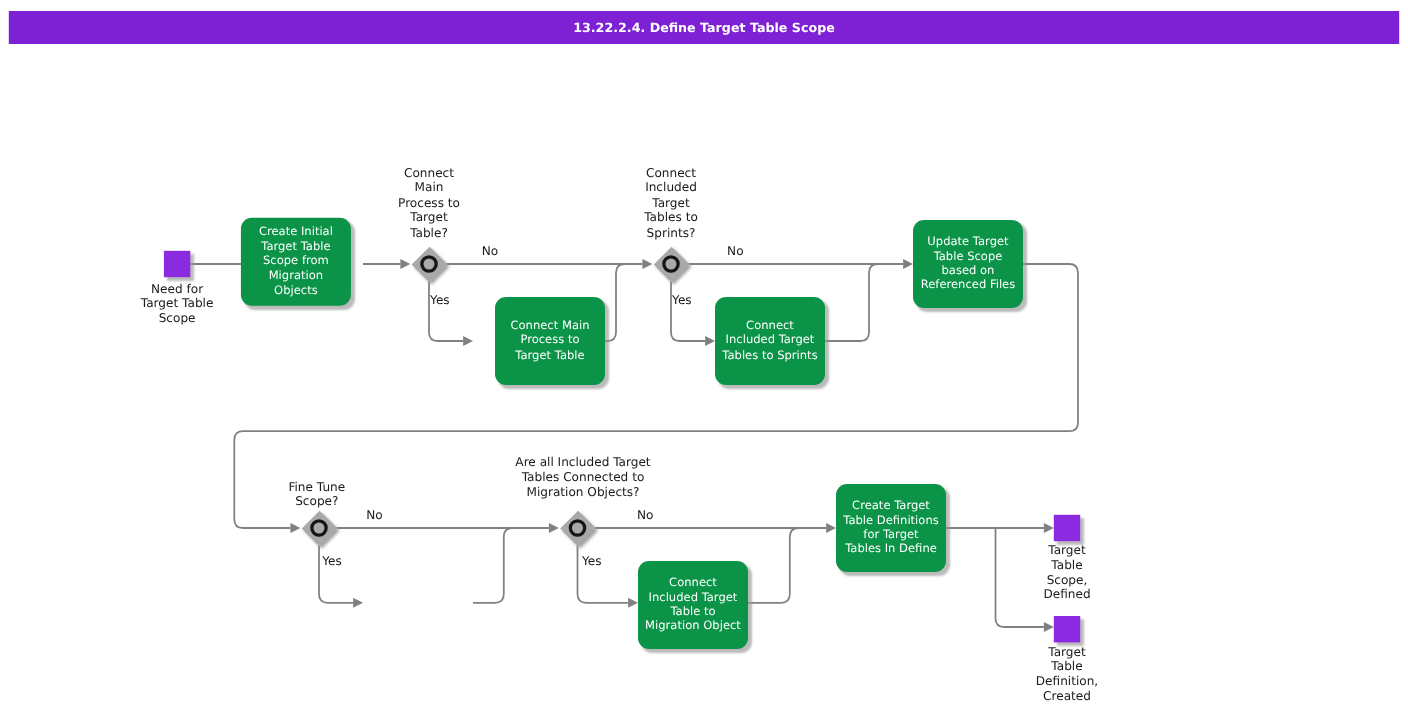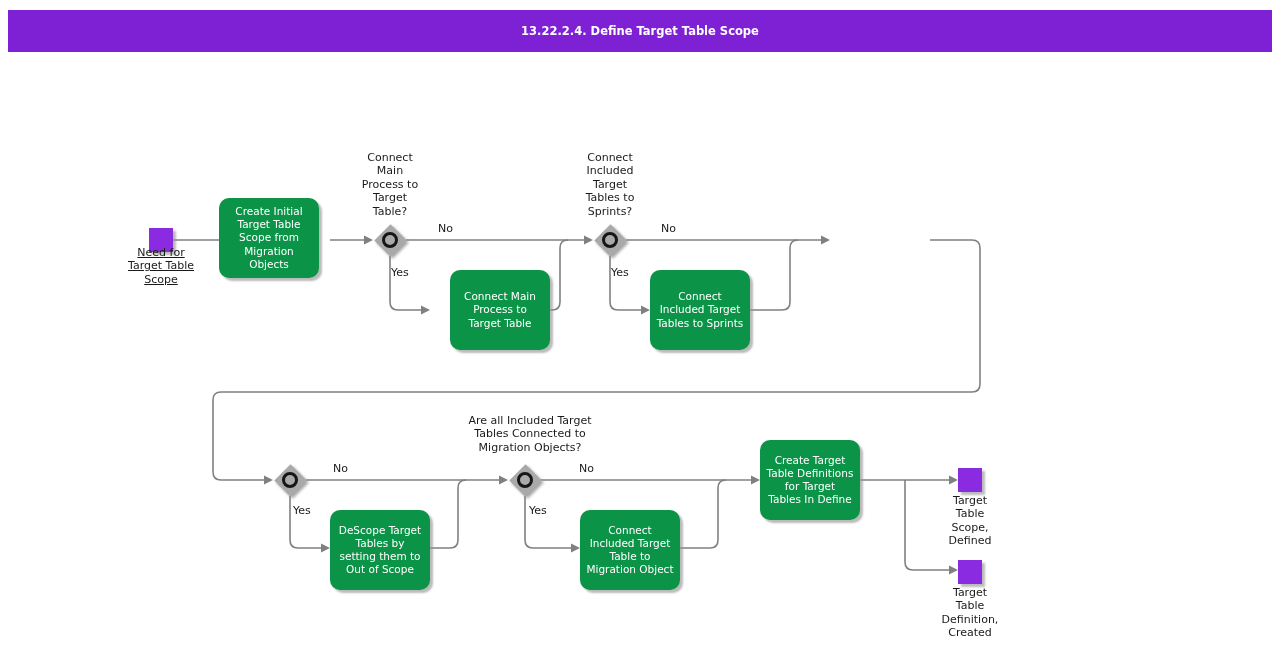--- a/index.html
+++ b/index.html
@@ -1,18 +1,18 @@
 <!DOCTYPE html>
 <html style="--c-title-bar: #7e21d4; --c-activity: #0b9447; --c-event: #8a2be2; --c-connector: #808080; --c-decision-fill: #a9a9a9; --c-text: #1a1a1a; --c-activity-text: #ffffff;"><head>
 <meta charset="utf-8">
 <style>
   html,body{margin:0;padding:0;background:#ffffff;}
   .stage{position:relative;width:1280px;height:648px;background:#ffffff;
          font-family:"DejaVu Sans","Liberation Sans",sans-serif;color:#1a1a1a;overflow:hidden;}
-  .titlebar{position:absolute;left:8px;top:10px;width:1264px;height:42px;
+  .titlebar{position:absolute;left:8px;top:10px;width:1264px;height:30px;
             background:var(--c-title-bar,#7e21d4);color:#ffffff;font-size:11.5px;font-weight:bold;
             display:flex;align-items:center;justify-content:center;}
   svg.connectors{position:absolute;left:0;top:0;}
   svg.connectors path{stroke:var(--c-connector,#808080);stroke-width:1.6;fill:none;}
   svg.connectors polygon{fill:var(--c-connector,#808080);stroke:none;}
   .activity{position:absolute;width:100px;height:80px;border-radius:10px;
             background:var(--c-activity,#0b9447);color:#ffffff;font-size:10.5px;line-height:1.26;
             display:flex;align-items:center;justify-content:center;text-align:center;
             white-space:pre-line;box-shadow:3px 3px 2px rgba(150,150,150,0.65);cursor:pointer;}
   .event{position:absolute;width:24px;height:24px;background:var(--c-event,#8a2be2);
@@ -63,40 +63,40 @@
       <polygon points="330,548 321,543.5 321,552.5"></polygon>
       <polygon points="508,480 499,475.5 499,484.5"></polygon>
       <polygon points="580,548 571,543.5 571,552.5"></polygon>
       <polygon points="760,480 751,475.5 751,484.5"></polygon>
       <polygon points="958,480 949,475.5 949,484.5"></polygon>
       <polygon points="958,570 949,565.5 949,574.5"></polygon>
     </g>
   </svg>
 
   <div class="event" style="left:149px;top:228px;"></div>
-  <div class="label centered" style="left:101px;top:246px;width:120px;text-decoration:underline;">Need for
+  <div class="label centered" style="left:101px;top:256px;width:120px;">Need for
 Target Table
 Scope</div>
 
   <div class="activity" style="left:219px;top:198px;">Create Initial
 Target Table
 Scope from
 Migration
 Objects</div>
   <div class="activity" style="left:430px;top:270px;margin-left:20px;">Connect Main
 Process to
 Target Table</div>
   <div class="activity" style="left:650px;top:270px;">Connect
 Included Target
 Tables to Sprints</div>
+  <div class="activity" style="left:830px;top:200px;">Update Target
+Table Scope
+based on
+Referenced Files</div>
 
-  <div class="activity" style="left:330px;top:510px;">DeScope Target
-Tables by
-setting them to
-Out of Scope</div>
   <div class="activity" style="left:580px;top:510px;">Connect
 Included Target
 Table to
 Migration Object</div>
   <div class="activity" style="left:760px;top:440px;">Create Target
 Table Definitions
 for Target
 Tables In Define</div>
 
   <div class="decision" style="left:374px;top:224px;">
@@ -120,20 +120,22 @@
 Target
 Tables to
 Sprints?</div>
   <div class="label" style="left:661px;top:222px;">No</div>
   <div class="label" style="left:611px;top:266px;">Yes</div>
 
   <div class="decision" style="left:274px;top:464px;">
     <div class="dshape"></div>
     <div class="dcircle"></div>
   </div>
+  <div class="label centered" style="left:218px;top:436px;width:140px;">Fine Tune
+Scope?</div>
   <div class="label" style="left:333px;top:462px;">No</div>
   <div class="label" style="left:293px;top:504px;">Yes</div>
 
   <div class="decision" style="left:509px;top:464px;">
     <div class="dshape"></div>
     <div class="dcircle"></div>
   </div>
   <div class="label centered" style="left:440px;top:414px;width:180px;">Are all Included Target
 Tables Connected to
 Migration Objects?</div>

